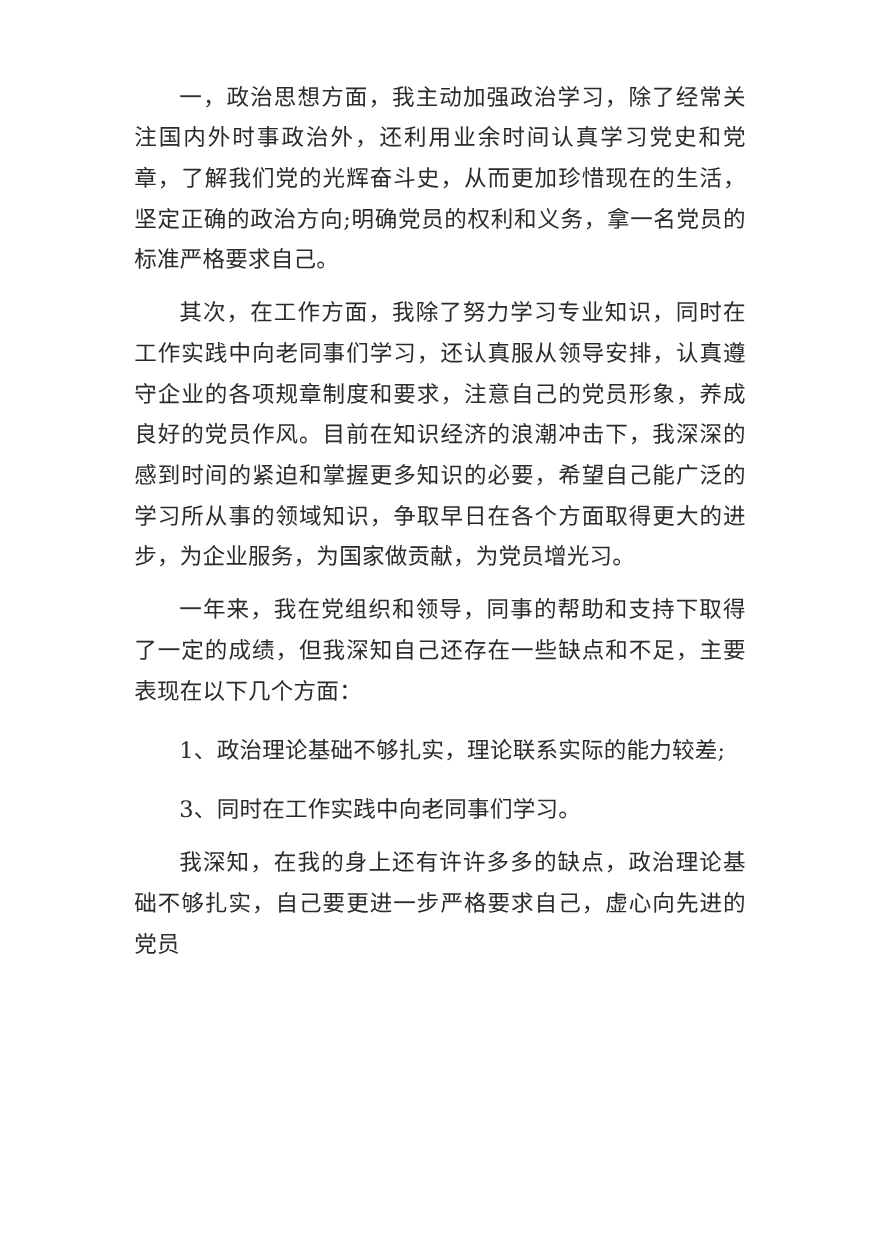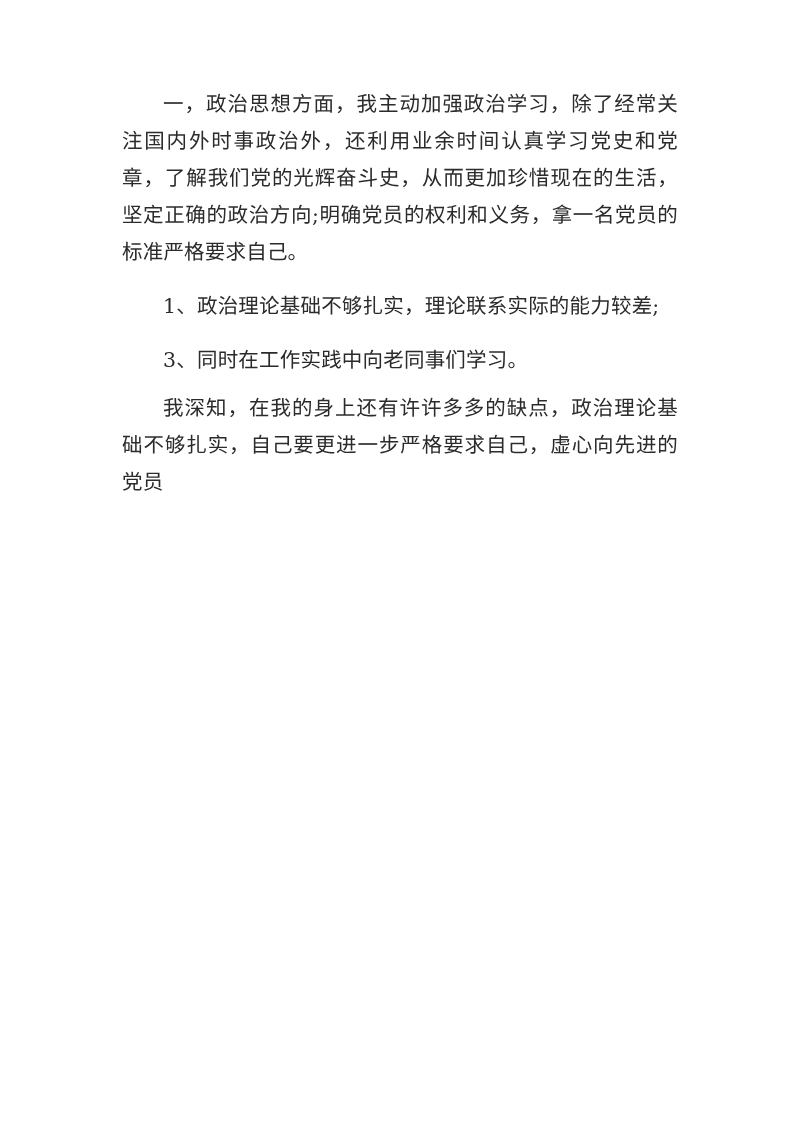--- a/index.html
+++ b/index.html
@@ -21,21 +21,21 @@
     position: relative;
     width: 800px;
     height: 1132px;
     background: #ffffff;
     box-sizing: border-box;
   }
 
   .doc-body {
     position: absolute;
     left: 122px;
-    top: 86px;
+    top: 70px;
     width: 556px;
   }
 
   .para {
     font-size: 20.5px;
     line-height: 37px;
     text-align: justify;
     text-align-last: left;
     text-justify: inter-ideograph;
     letter-spacing: 0.2px;
@@ -64,21 +64,23 @@
   }
 </style>
 </head>
 <body>
 
 <div class="page">
   <div class="doc-body">
 
     <p class="para indent">一，政治思想方面，我主动加强政治学习，除了经常关注国内外时事政治外，还利用业余时间认真学习党史和党章，了解我们党的光辉奋斗史，从而更加珍惜现在的生活，坚定正确的政治方向;明确党员的权利和义务，拿一名党员的标准严格要求自己。</p>
 
+    <p class="para indent">其次，在工作方面，我除了努力学习专业知识，同时在工作实践中向老同事们学习，还认真服从领导安排，认真遵守企业的各项规章制度和要求，注意自己的党员形象，养成良好的党员作风。目前在知识经济的浪潮冲击下，我深深的感到时间的紧迫和掌握更多知识的必要，希望自己能广泛的学习所从事的领域知识，争取早日在各个方面取得更大的进步，为企业服务，为国家做贡献，为党员增光习。</p>
 
+    <p class="para indent">一年来，我在党组织和领导，同事的帮助和支持下取得了一定的成绩，但我深知自己还存在一些缺点和不足，主要表现在以下几个方面：</p>
 
     <p class="list-item"><span class="marker">1、</span><span>政治理论基础不够扎实，理论联系实际的能力较差;</span></p>
 
 
     <p class="list-item"><span class="marker">3、</span><span>同时在工作实践中向老同事们学习。</span></p>
 
     <p class="para indent">我深知，在我的身上还有许许多多的缺点，政治理论基础不够扎实，自己要更进一步严格要求自己，虚心向先进的党员</p>
 
   </div>
 </div>

